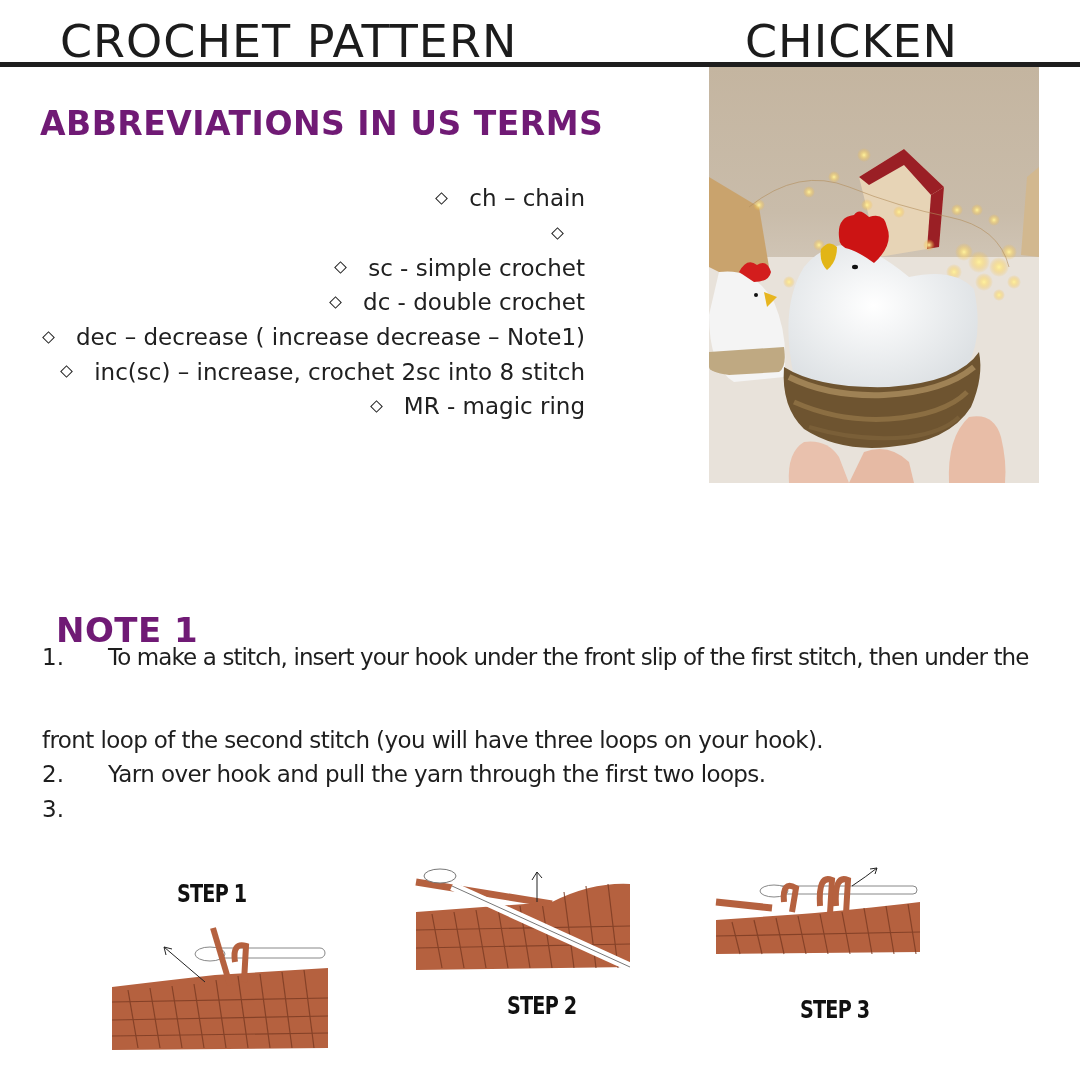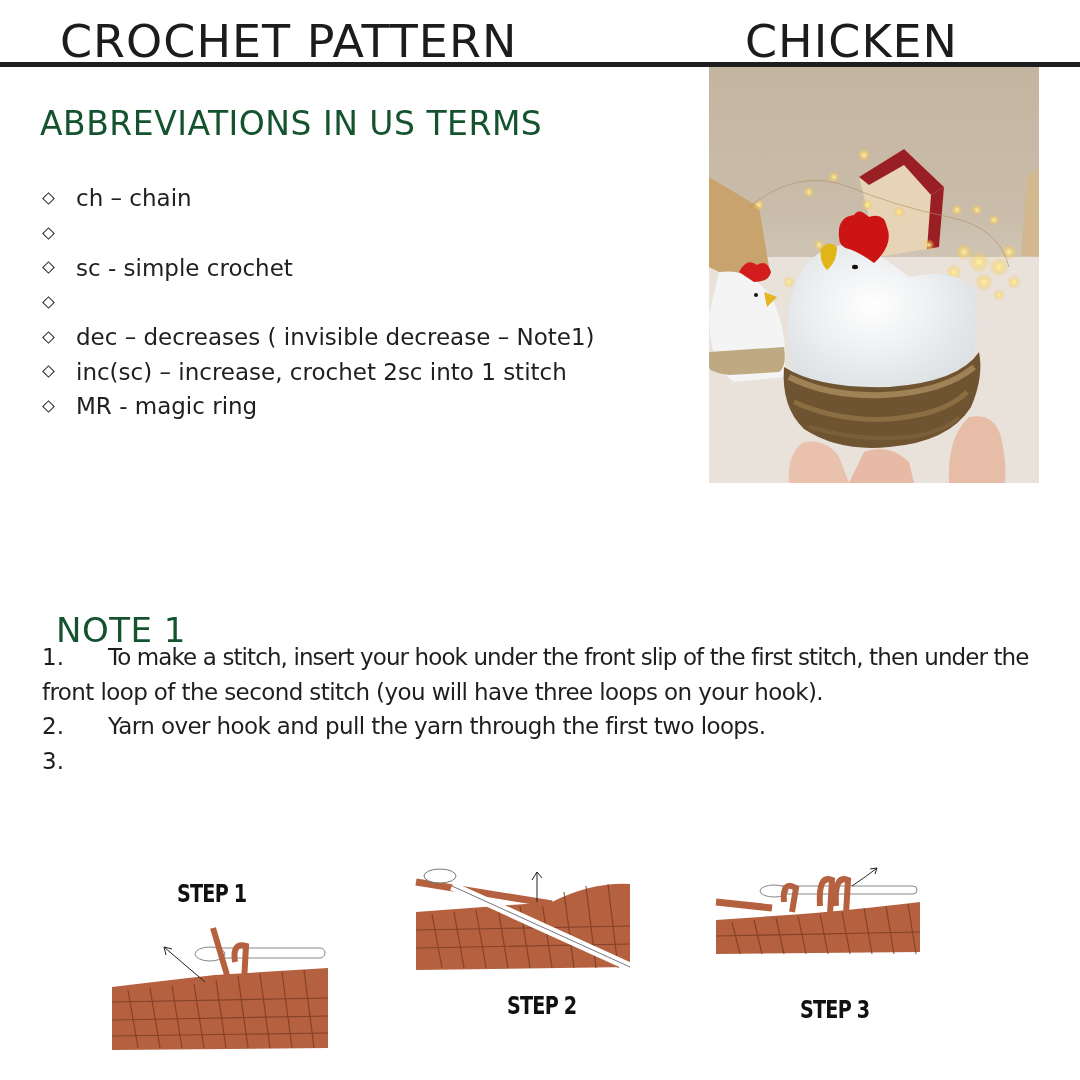--- a/index.html
+++ b/index.html
@@ -11,42 +11,42 @@
   .title-left, .title-right {
     position: absolute; top: 14px; font-size: 46px; font-weight: 400;
     letter-spacing: 1px; color: #1c1c1c; line-height: 56px;
     font-family: "DejaVu Sans", sans-serif; transform: scaleY(0.95);
   }
   .title-left { left: 60px; }
   .title-right { left: 745px; }
   .rule { position: absolute; left: 0; top: 62px; width: 1080px; height: 5px; background: #1e1e1e; }
 
   .section-heading {
-    position: absolute; font-weight: 400; font-size: 33px; letter-spacing: 0.5px;
-    color: #14532d; font-family: "DejaVu Sans", sans-serif;
+    position: absolute; font-weight: 700; font-size: 33px; letter-spacing: 0.5px;
+    color: #701a75; font-family: "DejaVu Sans", sans-serif;
   }
   .abbr-heading { left: 40px; top: 104px; }
   .note-heading { left: 40px; top: 594px; font-size: 34px; }
 
   .abbr-list { position: absolute; left: 40px; top: 181px; list-style: none; margin: 0; padding: 0; }
-  .abbr-item { display: flex; align-items: center; height: 34.7px; font-size: 23px; color: #202020; font-family: "DejaVu Sans", sans-serif; }
+  .abbr-item { display: flex; align-items: center; height: 34.7px; font-size: 23px; color: #202020; font-family: "DejaVu Sans", sans-serif; justify-content: flex-end; }
   .diamond {
     width: 7px; height: 7px; border: 1.5px solid #222; transform: rotate(45deg);
     margin: 0 23px 0 4px; flex: none;
   }
 
   .photo {
     position: absolute; left: 709px; top: 67px; width: 330px; height: 416px; overflow: hidden;
     background: linear-gradient(180deg, #c4b5a0 0%, #c9bcaa 35%, #d8cfc3 60%, #e4ddd4 100%);
   }
 
   .note-list { position: absolute; left: 42px; top: 640px; width: 1000px; font-size: 23px; line-height: 34.5px; color: #1e1e1e; font-family: "DejaVu Sans", sans-serif; }
   .note-line { display: flex; white-space: nowrap; }
   .note-num { width: 66px; flex: none; }
-  .note-cont { white-space: nowrap; }
+  .note-cont { white-space: nowrap; margin-top: 48px; }
 
   .step-fig { position: absolute; }
   .step-label {
     position: absolute; font-weight: 900; font-size: 24px; letter-spacing: -1px;
     font-family: "DejaVu Sans", sans-serif; color: #111; transform: scaleX(0.8); transform-origin: left;
   }
 </style>
 </head>
 <body>
 
@@ -65,28 +65,29 @@
     </li>
   <li class="abbr-item">
       <span class="diamond"></span>
     </li>
   <li class="abbr-item">
       <span class="diamond"></span>
       <span>sc - simple crochet</span>
     </li>
   <li class="abbr-item">
       <span class="diamond"></span>
-    </li>
-  <li class="abbr-item">
-      <span class="diamond"></span>
-      <span>dec – decreases ( invisible decrease – Note1)</span>
-    </li>
-  <li class="abbr-item">
-      <span class="diamond"></span>
-      <span>inc(sc) – increase, crochet 2sc into 1 stitch</span>
+      <span>dc - double crochet</span>
+    </li>
+  <li class="abbr-item">
+      <span class="diamond"></span>
+      <span>dec – decrease ( increase decrease – Note1)</span>
+    </li>
+  <li class="abbr-item">
+      <span class="diamond"></span>
+      <span>inc(sc) – increase, crochet 2sc into 8 stitch</span>
     </li>
   <li class="abbr-item">
       <span class="diamond"></span>
       <span>MR - magic ring</span>
     </li>
 </ul>
 
 <div class="photo" title="Crocheted white chicken with red comb sitting in a jute nest, held in hand, with fairy lights and another chicken in background">
   <svg width="330" height="416" viewBox="0 0 330 416">
     <defs>

